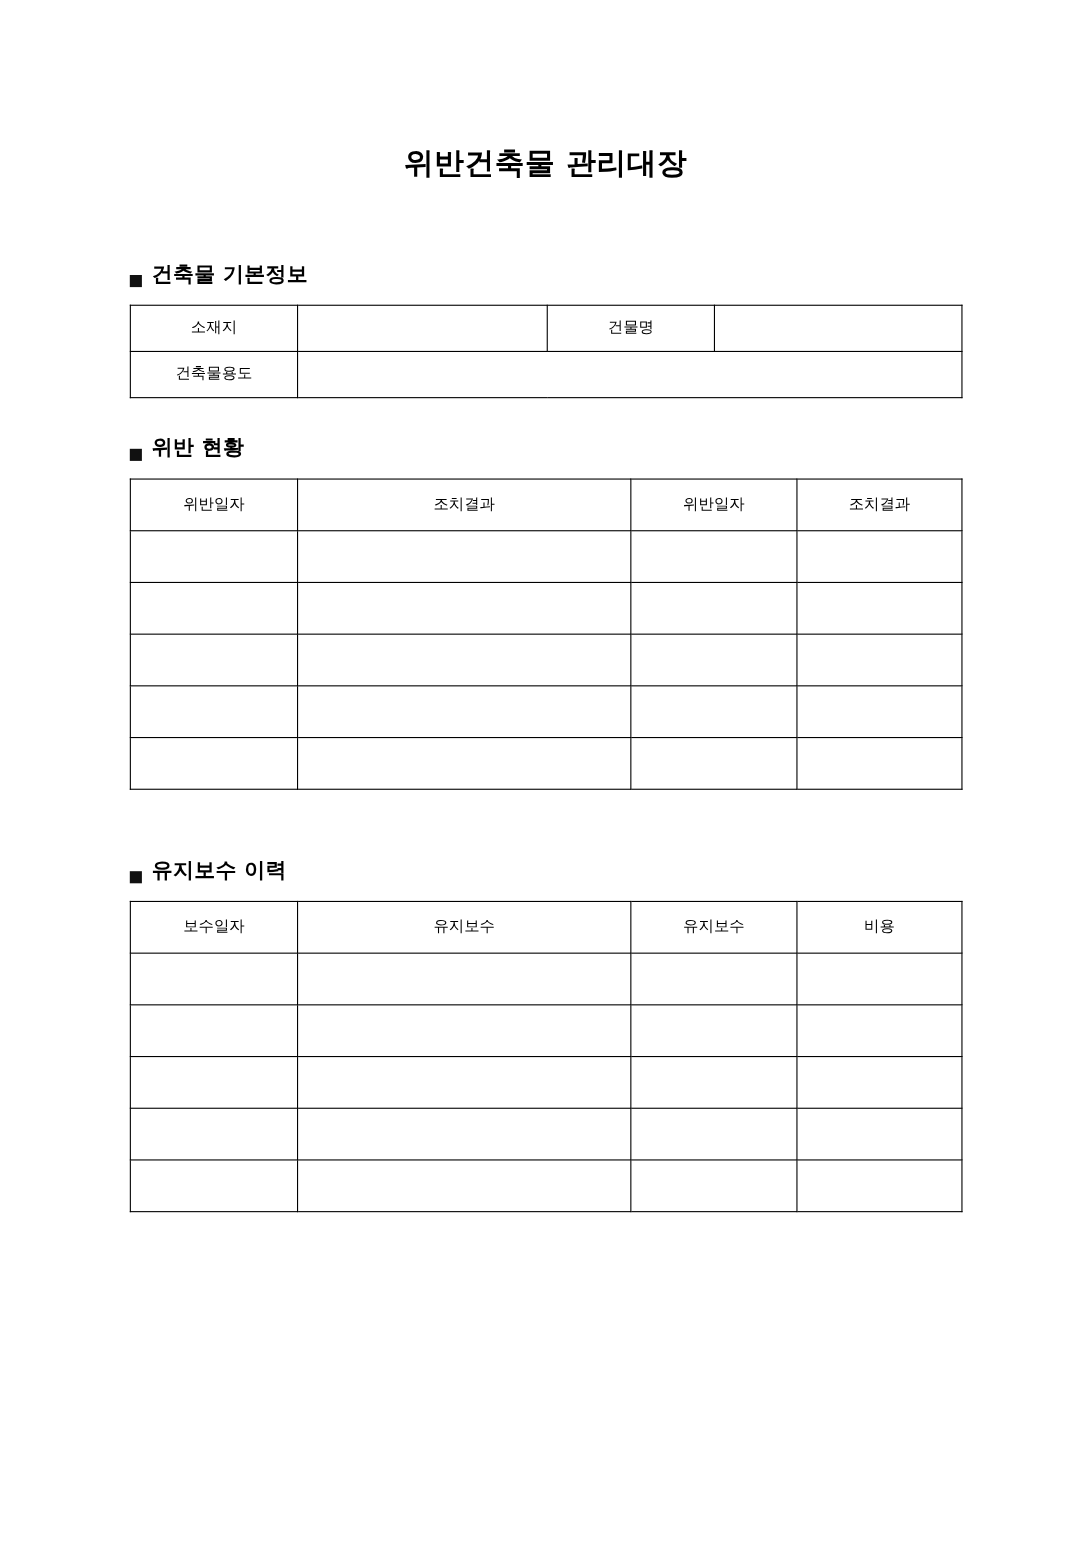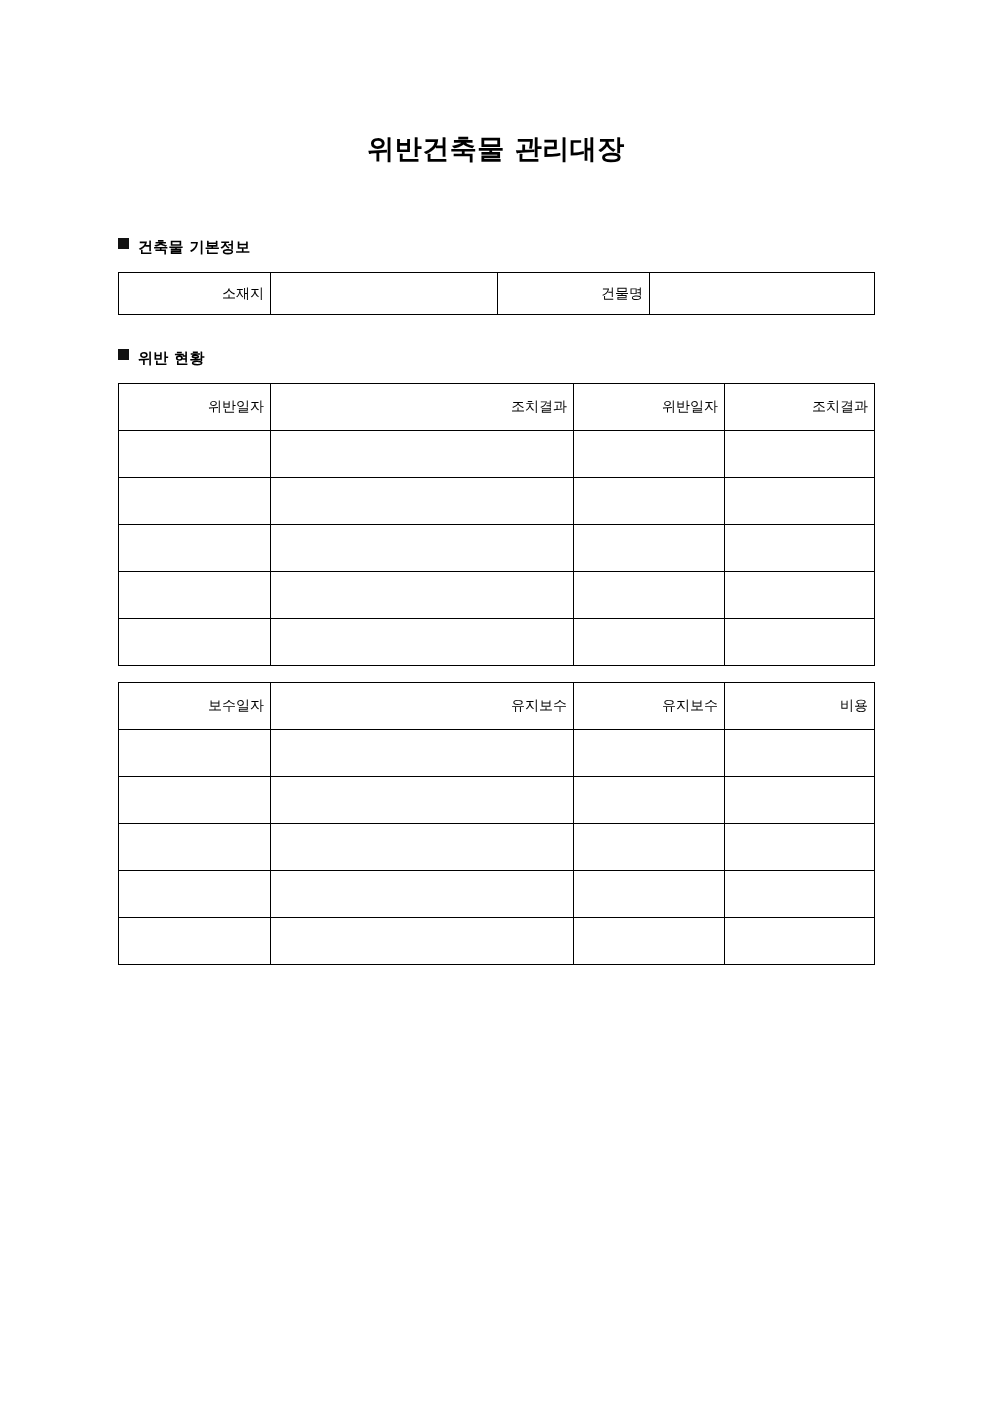--- a/index.html
+++ b/index.html
@@ -32,23 +32,23 @@
     text-align: center;
     font-size: 27px;
     font-weight: bold;
     letter-spacing: 0.5px;
     line-height: 1.2;
   }
 
   
   .section-heading {
     display: flex;
-    align-items: flex-start;
+    align-items: flex-end;
     gap: 9px;
-    font-size: 15px;
+    font-size: 19px;
     font-weight: bold;
     letter-spacing: 0.3px;
     line-height: 1.2;
   }
 
   .section-heading .bullet {
     display: inline-block;
     width: 11px;
     height: 11px;
     background: #111111;
@@ -71,39 +71,39 @@
     border: 1px solid #000000;
   }
 
   table.form-table td,
   table.form-table th {
     border: 1px solid #000000;
     padding: 0 6px;
     font-size: 14px;
     font-weight: normal;
     line-height: 1.2;
-    text-align: right;
+    text-align: center;
     vertical-align: middle;
     background: #ffffff;
   }
 
   td.label-cell,
   th.head-cell {
     background: #e8e8e8;
   }
 
   
   .t-basic td { height: 42px; }
   .t-basic .c1 { width: 152px; }
   .t-basic .c2 { width: 227px; }
   .t-basic .c3 { width: 152px; }
   .t-basic .c4 { width: 225px; }
 
   
-  .t-list th { height: 47px; font-family: Liberation Serif, serif; }
+  .t-list th { height: 47px; }
   .t-list td.data-cell { height: 47px; }
   .t-list .c1 { width: 152px; }
   .t-list .c2 { width: 303px; }
   .t-list .c3 { width: 151px; }
   .t-list .c4 { width: 150px; }
 </style>
 </head>
 <body>
 
 <div class="page">
@@ -123,20 +123,24 @@
         <col class="c3">
         <col class="c4">
     </colgroup>
     <tbody>
       <tr>
         <td class="label-cell">소재지</td>
         <td class="value-cell"></td>
         <td class="label-cell">건물명</td>
         <td class="value-cell"></td>
       </tr>
+      <tr>
+        <td class="label-cell">건축물용도</td>
+        <td class="value-cell" colspan="3"></td>
+      </tr>
     </tbody>
   </table>
 
   <div class="section-heading sec-2">
     <span class="bullet"></span>
     <span>위반 현황</span>
   </div>
   <div class="heading-gap"></div>
 
   <table class="form-table t-list">
@@ -181,20 +185,24 @@
       </tr>
       <tr>
         <td class="data-cell"></td>
         <td class="data-cell"></td>
         <td class="data-cell"></td>
         <td class="data-cell"></td>
       </tr>
     </tbody>
   </table>
 
+  <div class="section-heading sec-3">
+    <span class="bullet"></span>
+    <span>유지보수 이력</span>
+  </div>
   <div class="heading-gap"></div>
 
   <table class="form-table t-list">
     <colgroup>
       <col class="c1">
         <col class="c2">
         <col class="c3">
         <col class="c4">
     </colgroup>
     <thead>

